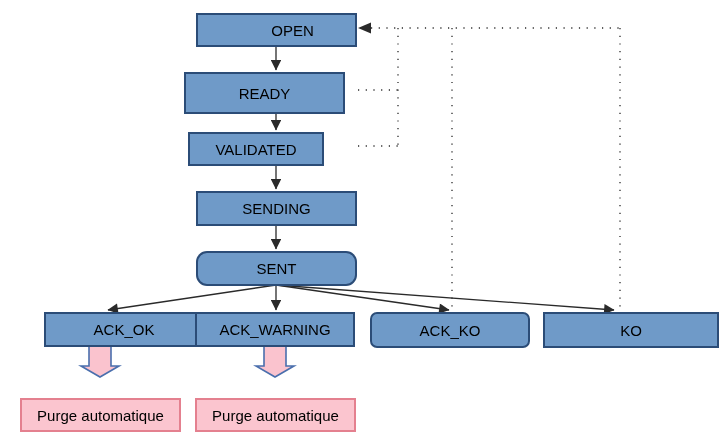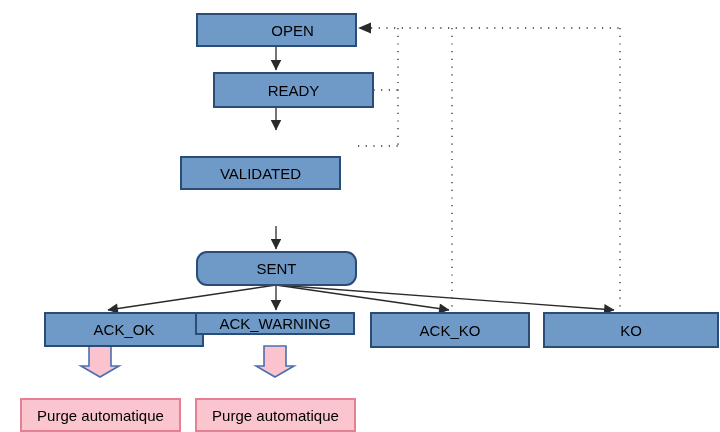--- a/index.html
+++ b/index.html
@@ -28,27 +28,27 @@
   .edge{stroke:var(--connector,#2a2a2a);stroke-width:1.3;fill:none;}
   .dotted{stroke-dasharray:1.2 6.5;}
   .ah{fill:var(--connector,#2a2a2a);stroke:none;}
   .block-arrow{
     fill:var(--block-arrow-fill,#fac3ce);
     stroke:var(--block-arrow-border,#4a6fad);
     stroke-width:1.6;stroke-linejoin:miter;
   }
   
   #n-open       {left:196px;top:13px; width:161px;height:34px;padding-left:32px;}
-  #n-ready      {left:213px;top:72px; width:161px;height:36px;}
-  #n-validated  {left:180px;top:132px;width:161px;height:34px;margin-top:24px;}
+  #n-ready      {left:184px;top:72px; width:161px;height:42px;}
+  #n-validated  {left:188px;top:132px;width:136px;height:34px;}
   #n-sending    {left:196px;top:191px;width:161px;height:35px;}
   #n-sent       {left:196px;top:251px;width:161px;height:35px;border-radius:11px;}
   #n-ack-ok     {left:20px; top:312px;width:160px;height:35px;margin-left:24px;}
-  #n-ack-warning{left:195px;top:312px;width:160px;height:23px;}
-  #n-ack-ko     {left:370px;top:312px;width:160px;height:36px;}
+  #n-ack-warning{left:195px;top:312px;width:160px;height:35px;}
+  #n-ack-ko     {left:370px;top:312px;width:160px;height:36px;border-radius:7px;}
   #n-ko         {left:543px;top:312px;width:176px;height:36px;}
   #n-purge-ok     {left:20px; top:378px;width:161px;height:34px;}
   #n-purge-warning{left:195px;top:378px;width:161px;height:34px;}
 </style>
 </head>
 <body style="--background: #ffffff; --state-fill: #6f9ac8; --state-border: #2b4c77; --purge-fill: #fbc5cf; --purge-border: #e4808f; --block-arrow-fill: #fac3ce; --block-arrow-border: #4a6fad; --connector: #2a2a2a; --text: #000000;">
 
 <div class="canvas">
 
   <svg class="connectors" viewBox="0 0 720 432" xmlns="http://www.w3.org/2000/svg">
@@ -76,20 +76,21 @@
     <line class="edge dotted" x1="452" y1="28" x2="452" y2="309"></line>
     <line class="edge dotted" x1="620" y1="28" x2="620" y2="308"></line>
 
     <polygon class="block-arrow" points="89,346 111,346 111,366 119,366 100,377 81,366 89,366"></polygon>
     <polygon class="block-arrow" points="264,346 286,346 286,366 294,366 275,377 256,366 264,366"></polygon>
   </svg>
 
   <div class="node state" id="n-open">OPEN</div>
   <div class="node state" id="n-ready">READY</div>
   <div class="node state" id="n-validated">VALIDATED</div>
+  <div class="node state" id="n-sending">SENDING</div>
   <div class="node state" id="n-sent">SENT</div>
   <div class="node state" id="n-ack-ok">ACK_OK</div>
   <div class="node state" id="n-ack-warning">ACK_WARNING</div>
   <div class="node state" id="n-ack-ko">ACK_KO</div>
   <div class="node state" id="n-ko">KO</div>
 
   <div class="node purge" id="n-purge-ok">Purge automatique</div>
   <div class="node purge" id="n-purge-warning">Purge automatique</div>
 
 </div>

